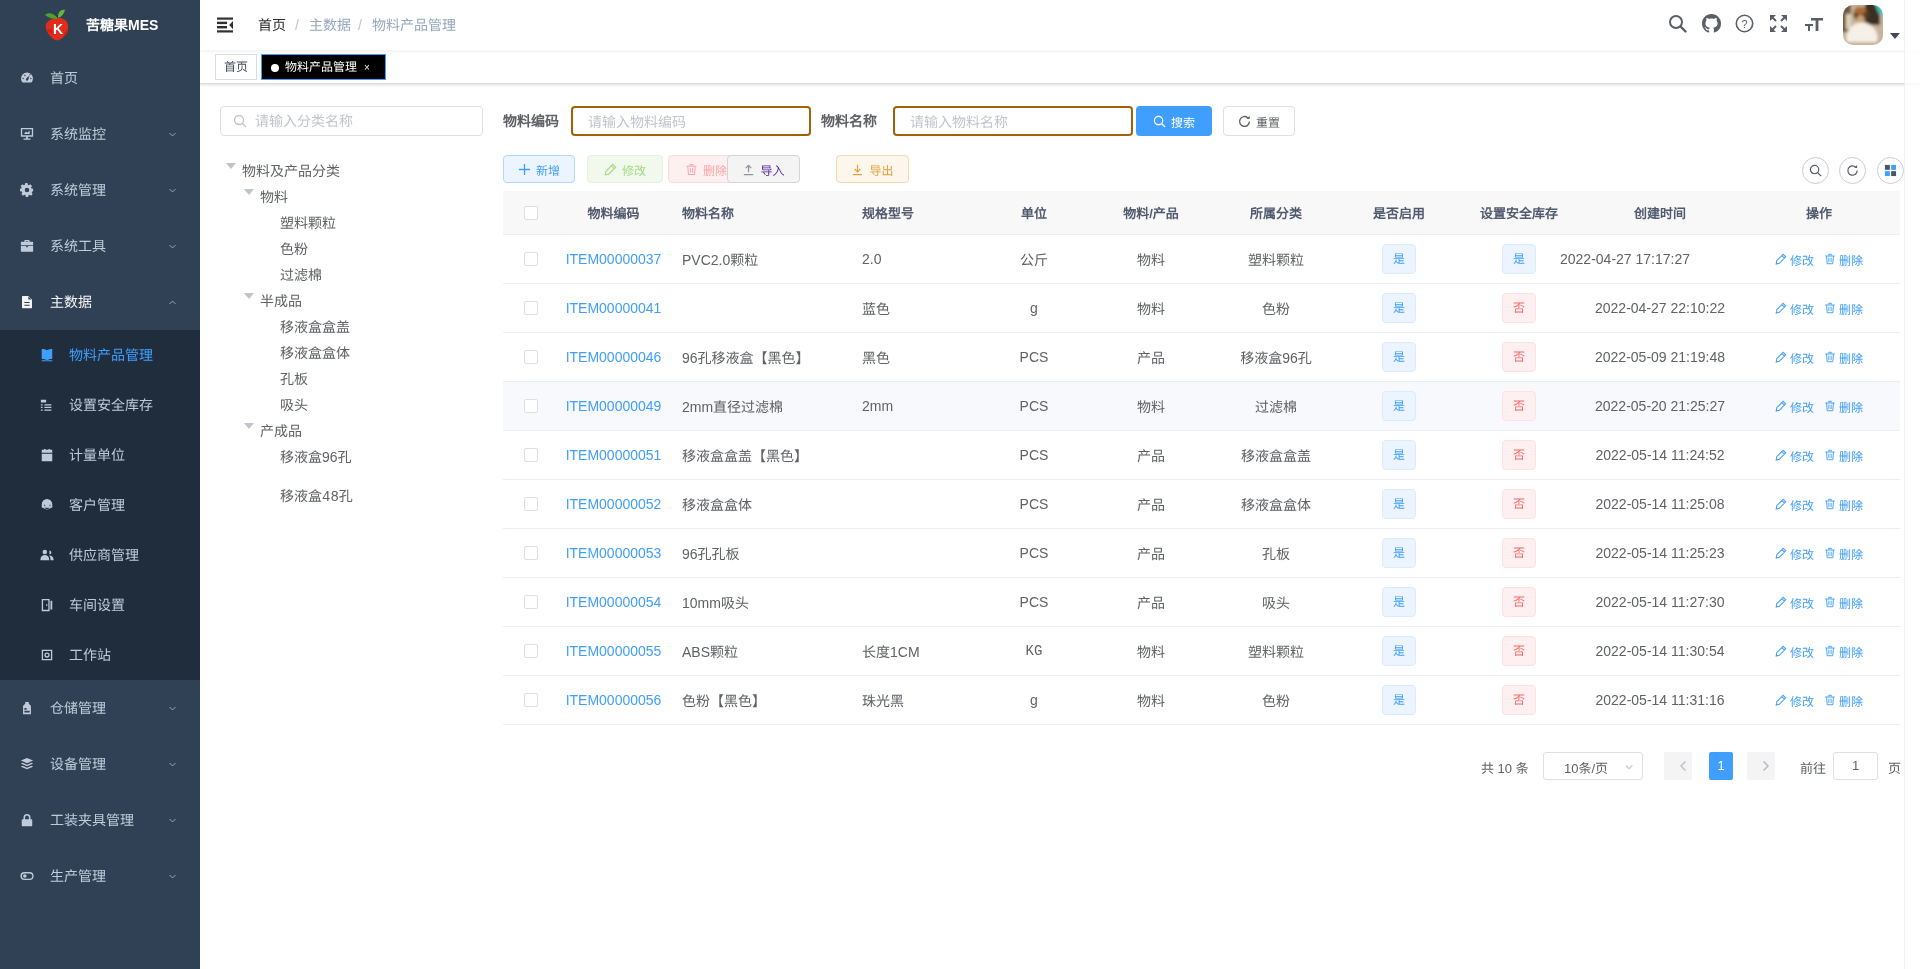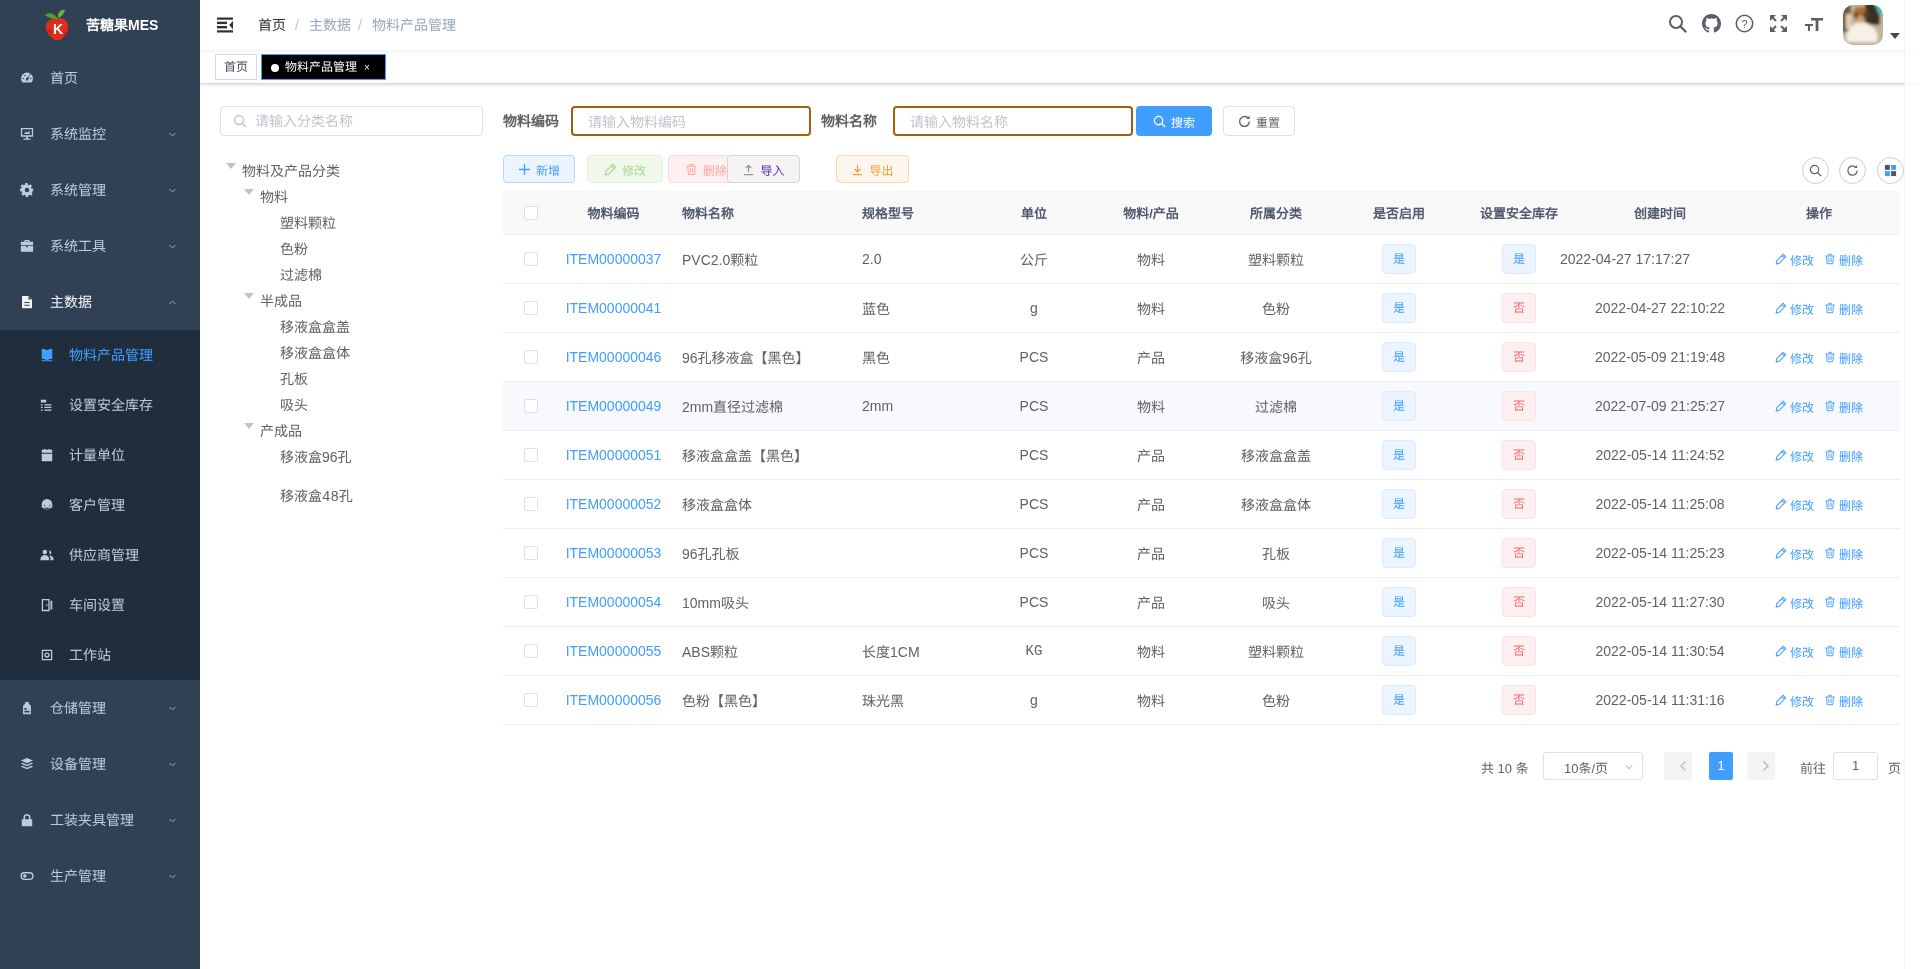--- a/index.html
+++ b/index.html
@@ -483,21 +483,21 @@
         <div class="cell" style="left:349px;width:124px;padding-left:10px;">2mm</div>
         <div class="cell ctr" style="left:473px;width:116px;">PCS</div>
         <div class="cell ctr" style="left:589px;width:118px;">物料</div>
         <div class="cell ctr" style="left:707px;width:132px;">过滤棉</div>
         <div class="cell ctr" style="left:839px;width:114px;">
           <span class="tag2 tyes">是</span>
         </div>
         <div class="cell ctr" style="left:953px;width:126px;">
           <span class="tag2 tno">否</span>
         </div>
-        <div class="cell ctr" style="left:1079px;width:156px;">2022-07-09 21:25:27</div>
+        <div class="cell ctr" style="left:1079px;width:156px;">2022-05-20 21:25:27</div>
         <div class="cell ctr" style="left:1235px;width:162px;">
           <span class="op"><svg width="12" height="12" viewBox="0 0 14 14">
               <path d="M9.5 1.5l3 3L5 12l-3.6.8L2 9zM8 3l3 3" stroke="#409eff" stroke-width="1.2" fill="none"></path>
             </svg>修改</span>
           <span style="width:10px;"></span>
           <span class="op"><svg width="12" height="12" viewBox="0 0 14 14">
               <path d="M1.5 3.5h11M5.5 3V1.5h3V3M3 3.5l.7 9h6.6l.7-9M5.7 5.5v5M8.3 5.5v5" stroke="#409eff" stroke-width="1.1" fill="none"></path>
             </svg>删除</span>
         </div>
       </div>

